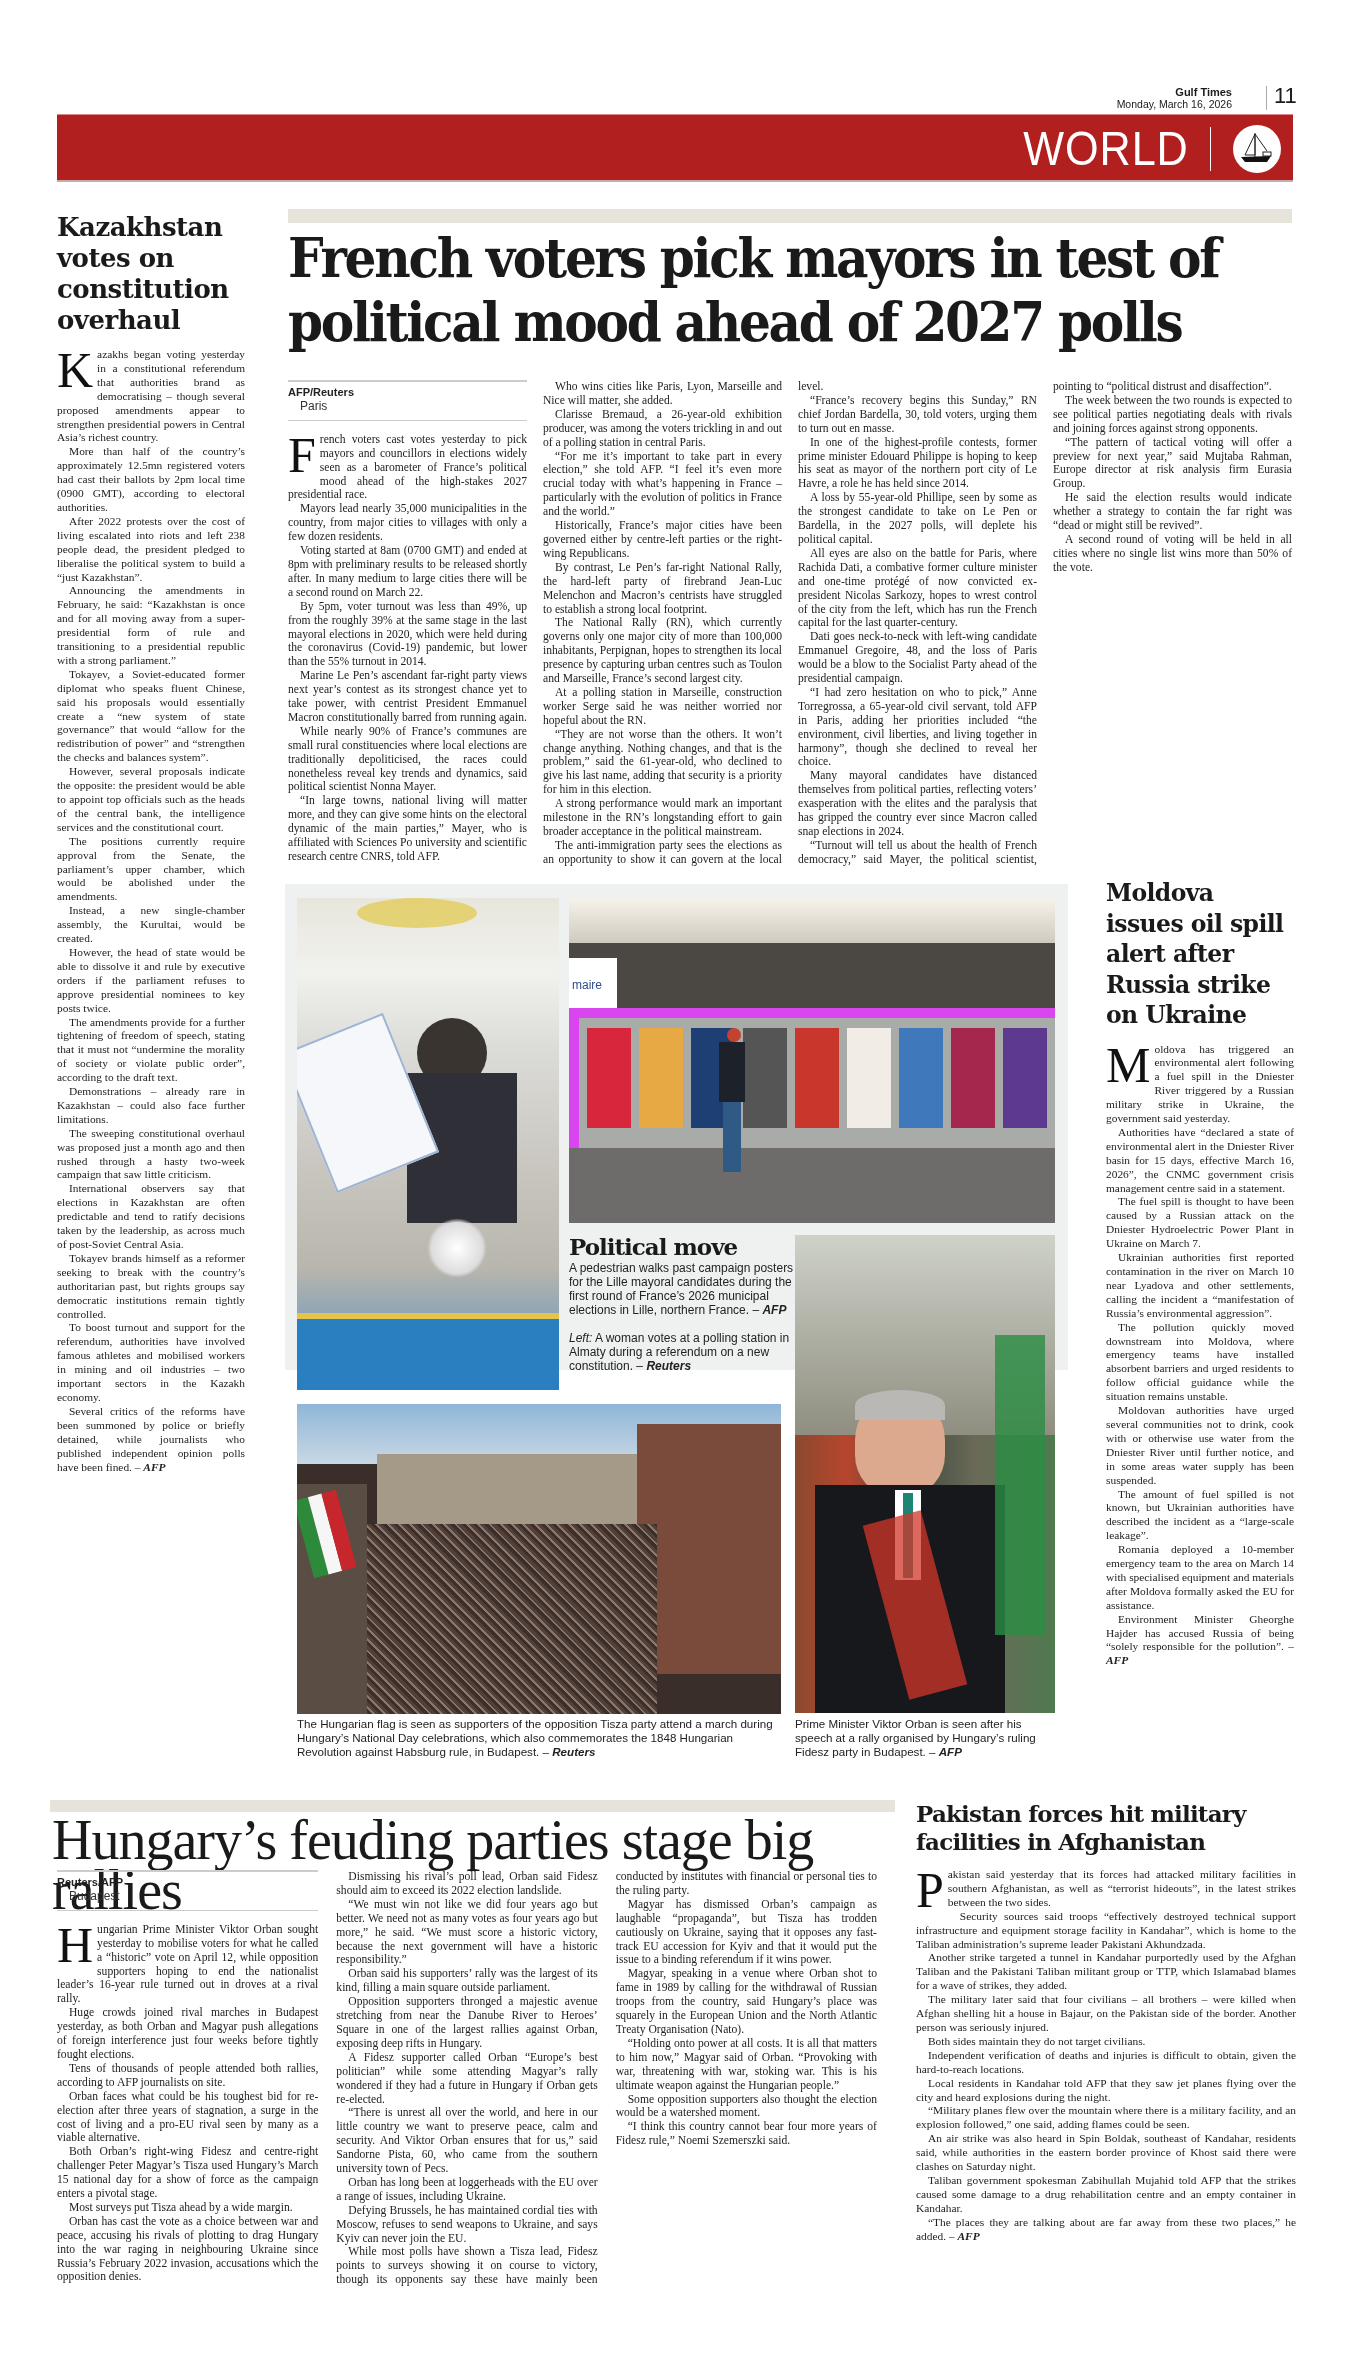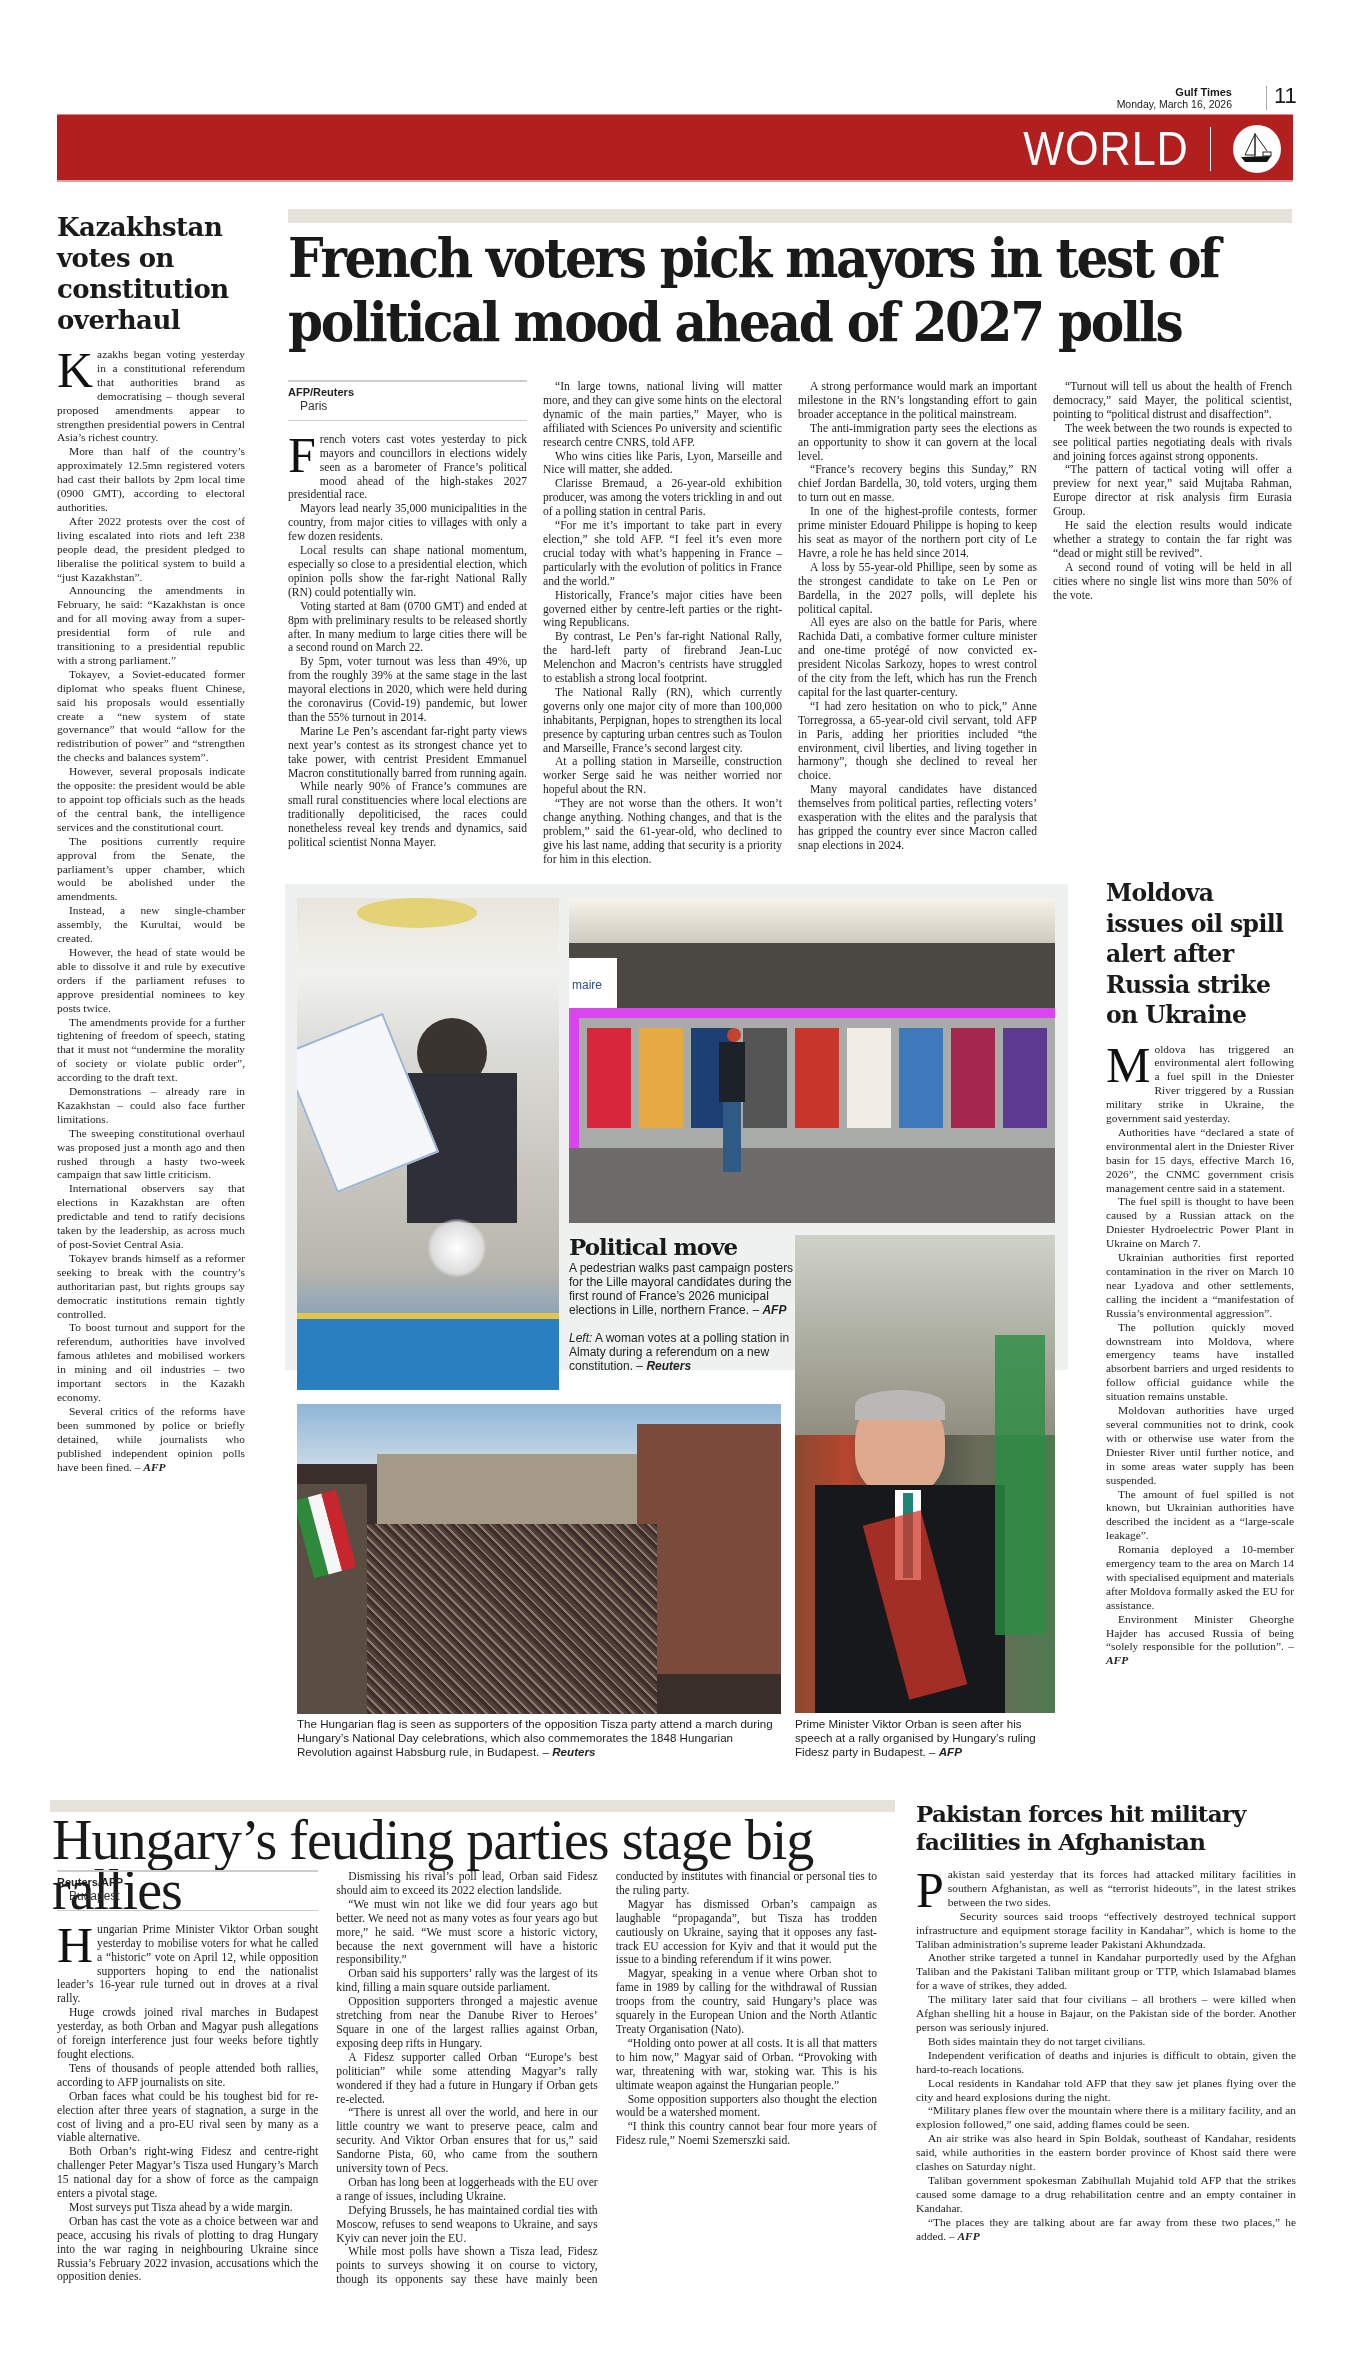--- a/index.html
+++ b/index.html
@@ -69,40 +69,40 @@
 <h1 class="abs" style="left:288px; top:226px; width:1010px; font-family:'DejaVu Serif', serif; font-weight:bold; font-size:54px; line-height:64px; letter-spacing:-2.5px; transform:scaleX(0.93); transform-origin:left;">French voters pick mayors in test of political mood ahead of 2027 polls</h1>
 
 <div class="abs" style="left:288px; top:380px; width:1004px; height:495px;">
   <div class="cols4 body-text" style="height:495px;">
     <div class="byline">
       <div class="agency">AFP/Reuters</div>
       <div class="place">Paris</div>
     </div>
     <p class="first"><span class="dropcap">F</span><span>rench voters cast votes yesterday to pick mayors and councillors in elections widely seen as a barometer of France’s political mood ahead of the high-stakes 2027 presidential race.</span></p>
     <p>Mayors lead nearly 35,000 municipalities in the country, from major cities to villages with only a few dozen residents.</p>
-    <p>Local results can shape national momentum, especially so close to a presidential election, which opinion polls show the far-right National Rally (RN) could potentially win.</p>
     <p>Voting started at 8am (0700 GMT) and ended at 8pm with preliminary results to be released shortly after. In many medium to large cities there will be a second round on March 22.</p>
     <p>By 5pm, voter turnout was less than 49%, up from the roughly 39% at the same stage in the last mayoral elections in 2020, which were held during the coronavirus (Covid-19) pandemic, but lower than the 55% turnout in 2014.</p>
     <p>Marine Le Pen’s ascendant far-right party views next year’s contest as its strongest chance yet to take power, with centrist President Emmanuel Macron constitutionally barred from running again.</p>
     <p>While nearly 90% of France’s communes are small rural constituencies where local elections are traditionally depoliticised, the races could nonetheless reveal key trends and dynamics, said political scientist Nonna Mayer.</p>
     <p>“In large towns, national living will matter more, and they can give some hints on the electoral dynamic of the main parties,” Mayer, who is affiliated with Sciences Po university and scientific research centre CNRS, told AFP.</p>
     <p>Who wins cities like Paris, Lyon, Marseille and Nice will matter, she added.</p>
     <p>Clarisse Bremaud, a 26-year-old exhibition producer, was among the voters trickling in and out of a polling station in central Paris.</p>
     <p>“For me it’s important to take part in every election,” she told AFP. “I feel it’s even more crucial today with what’s happening in France – particularly with the evolution of politics in France and the world.”</p>
     <p>Historically, France’s major cities have been governed either by centre-left parties or the right-wing Republicans.</p>
     <p>By contrast, Le Pen’s far-right National Rally, the hard-left party of firebrand Jean-Luc Melenchon and Macron’s centrists have struggled to establish a strong local footprint.</p>
     <p>The National Rally (RN), which currently governs only one major city of more than 100,000 inhabitants, Perpignan, hopes to strengthen its local presence by capturing urban centres such as Toulon and Marseille, France’s second largest city.</p>
     <p>At a polling station in Marseille, construction worker Serge said he was neither worried nor hopeful about the RN.</p>
     <p>“They are not worse than the others. It won’t change anything. Nothing changes, and that is the problem,” said the 61-year-old, who declined to give his last name, adding that security is a priority for him in this election.</p>
     <p>A strong performance would mark an important milestone in the RN’s longstanding effort to gain broader acceptance in the political mainstream.</p>
     <p>The anti-immigration party sees the elections as an opportunity to show it can govern at the local level.</p>
     <p>“France’s recovery begins this Sunday,” RN chief Jordan Bardella, 30, told voters, urging them to turn out en masse.</p>
     <p>In one of the highest-profile contests, former prime minister Edouard Philippe is hoping to keep his seat as mayor of the northern port city of Le Havre, a role he has held since 2014.</p>
     <p>A loss by 55-year-old Phillipe, seen by some as the strongest candidate to take on Le Pen or Bardella, in the 2027 polls, will deplete his political capital.</p>
     <p>All eyes are also on the battle for Paris, where Rachida Dati, a combative former culture minister and one-time protégé of now convicted ex-president Nicolas Sarkozy, hopes to wrest control of the city from the left, which has run the French capital for the last quarter-century.</p>
+    <p>Dati goes neck-to-neck with left-wing candidate Emmanuel Gregoire, 48, and the loss of Paris would be a blow to the Socialist Party ahead of the presidential campaign.</p>
     <p>“I had zero hesitation on who to pick,” Anne Torregrossa, a 65-year-old civil servant, told AFP in Paris, adding her priorities included “the environment, civil liberties, and living together in harmony”, though she declined to reveal her choice.</p>
     <p>Many mayoral candidates have distanced themselves from political parties, reflecting voters’ exasperation with the elites and the paralysis that has gripped the country ever since Macron called snap elections in 2024.</p>
     <p>“Turnout will tell us about the health of French democracy,” said Mayer, the political scientist, pointing to “political distrust and disaffection”.</p>
     <p>The week between the two rounds is expected to see political parties negotiating deals with rivals and joining forces against strong opponents.</p>
     <p>“The pattern of tactical voting will offer a preview for next year,” said Mujtaba Rahman, Europe director at risk analysis firm Eurasia Group.</p>
     <p>He said the election results would indicate whether a strategy to contain the far right was “dead or might still be revived”.</p>
     <p>A second round of voting will be held in all cities where no single list wins more than 50% of the vote.</p>
   </div>
 </div>
 

